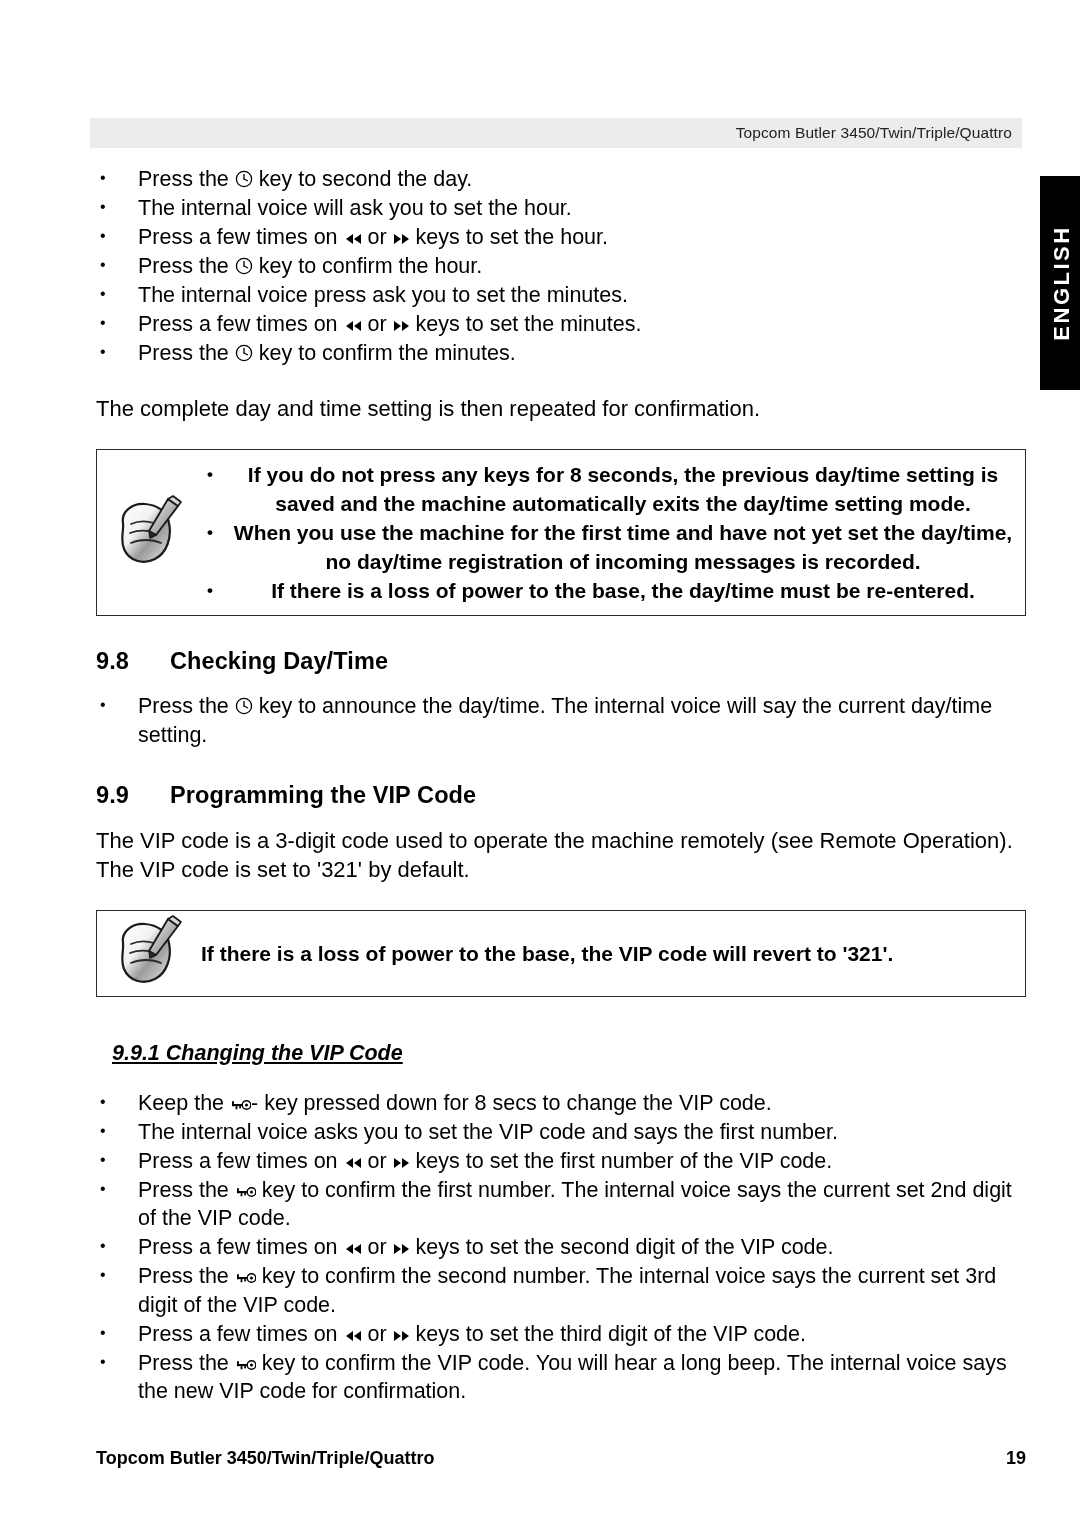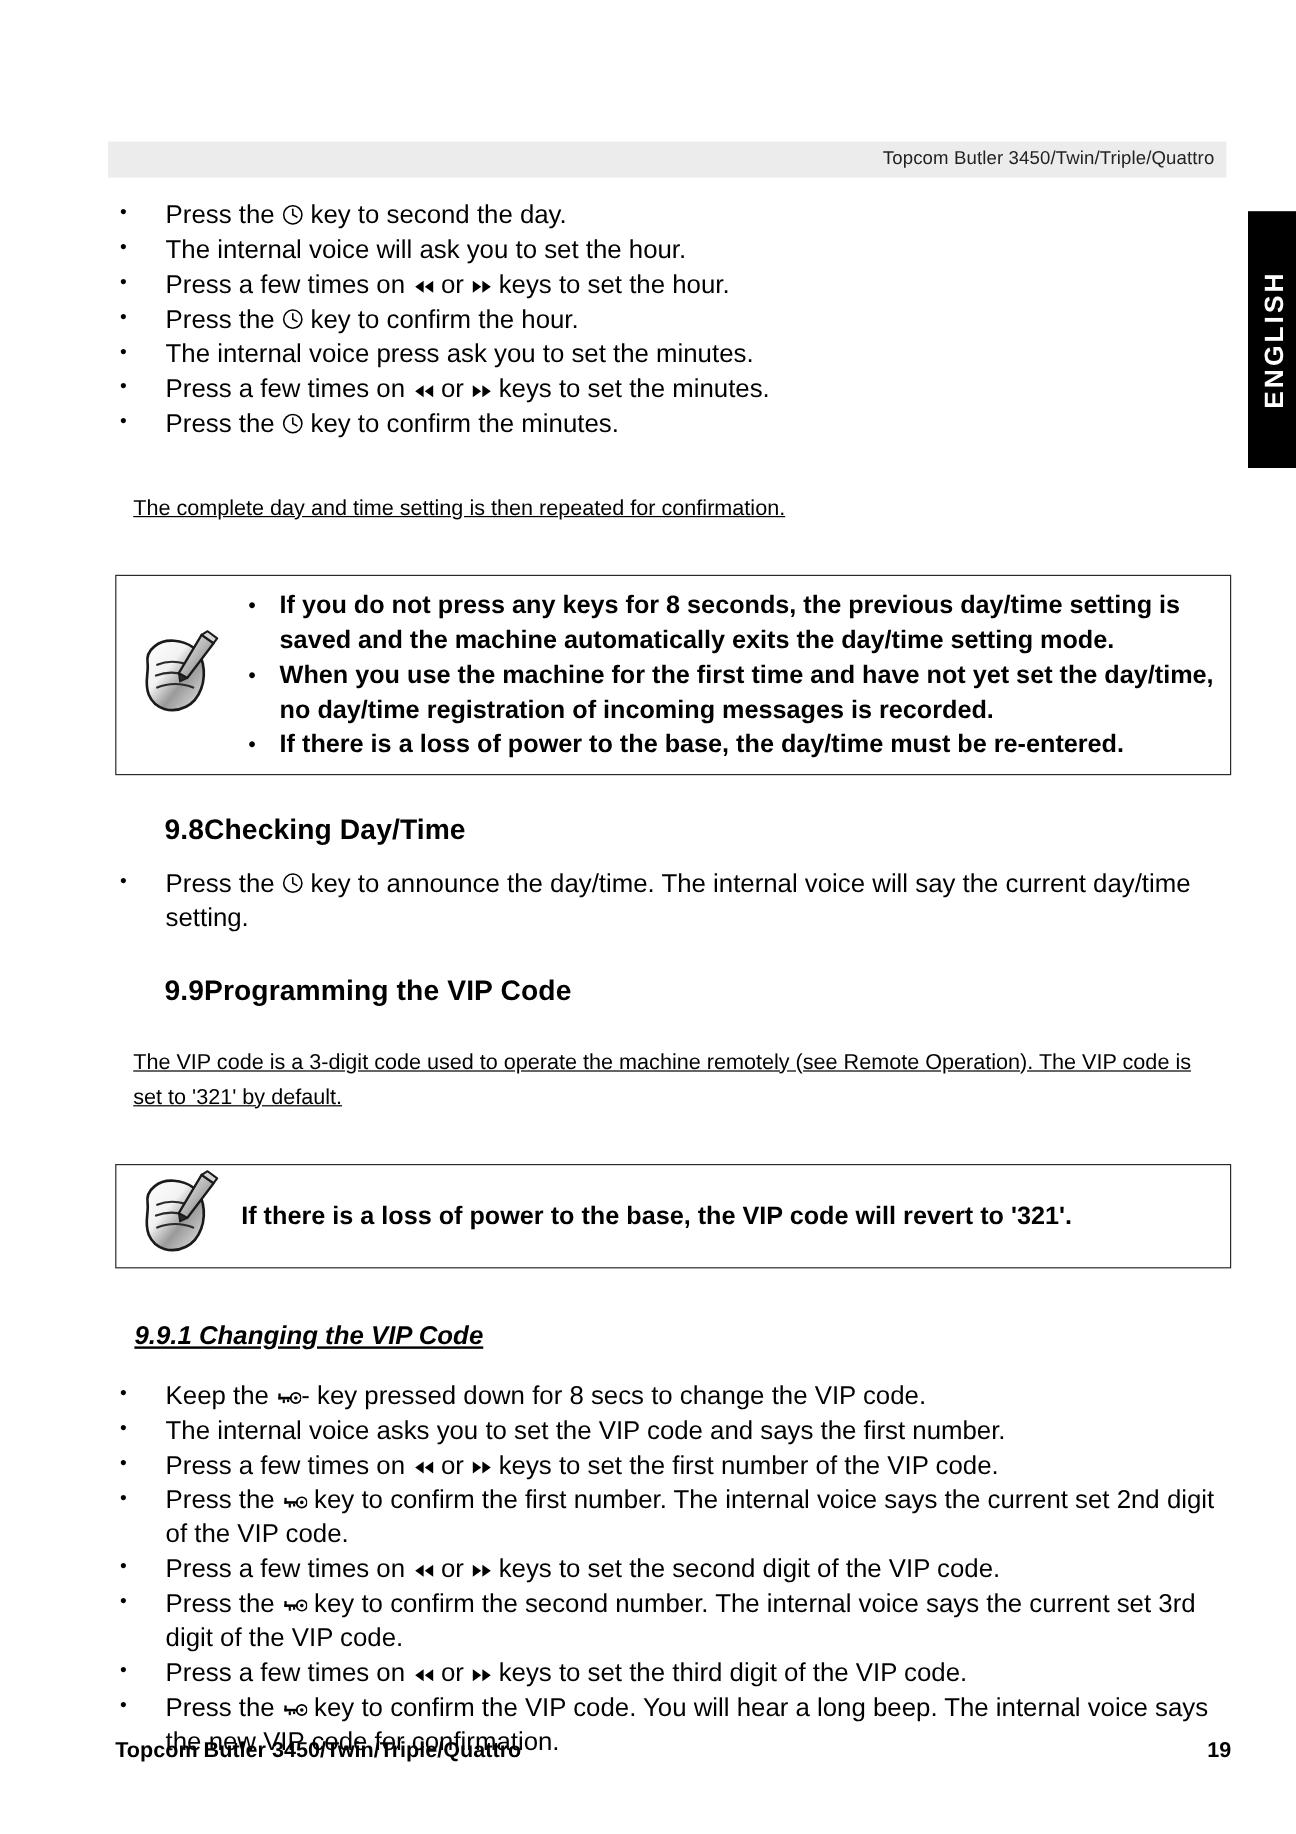--- a/index.html
+++ b/index.html
@@ -87,38 +87,36 @@
     content: "\2022";
     position: absolute;
     left: 4px;
     top: -1px;
     font-size: 16px;
     line-height: 28.5px;
   }
 
   
   p.para {
-    font-size: 18px;
+    font-size: 22px;
     line-height: 29px;
-    margin: 15px;
-    text-decoration: underline;
+    margin: 0;
   }
 
   
   h2.sec {
     font-size: 23.5px;
     font-weight: bold;
     margin: 0;
     line-height: 30px;
     letter-spacing: 0.1px;
   }
   h2.sec .num {
     display: inline-block;
     width: 74px;
-    text-align: right;
   }
   h3.subsec {
     font-size: 21.5px;
     font-weight: bold;
     font-style: italic;
     text-decoration: underline;
     margin: 16px;
     line-height: 28px;
     display: inline-block;
   }
@@ -139,20 +137,21 @@
     height: 80px;
   }
   .note-body {
     margin-left: 104px;
     padding: 10px 12px 10px 0;
   }
   ul.note-bullets {
     list-style: none;
     margin: 0;
     padding: 0;
+    text-align: center;
   }
   ul.note-bullets > li {
     position: relative;
     padding-left: 32px;
     font-size: 21px;
     line-height: 29px;
     font-weight: bold;
     margin-bottom: 0;
   }
   ul.note-bullets > li::before {

